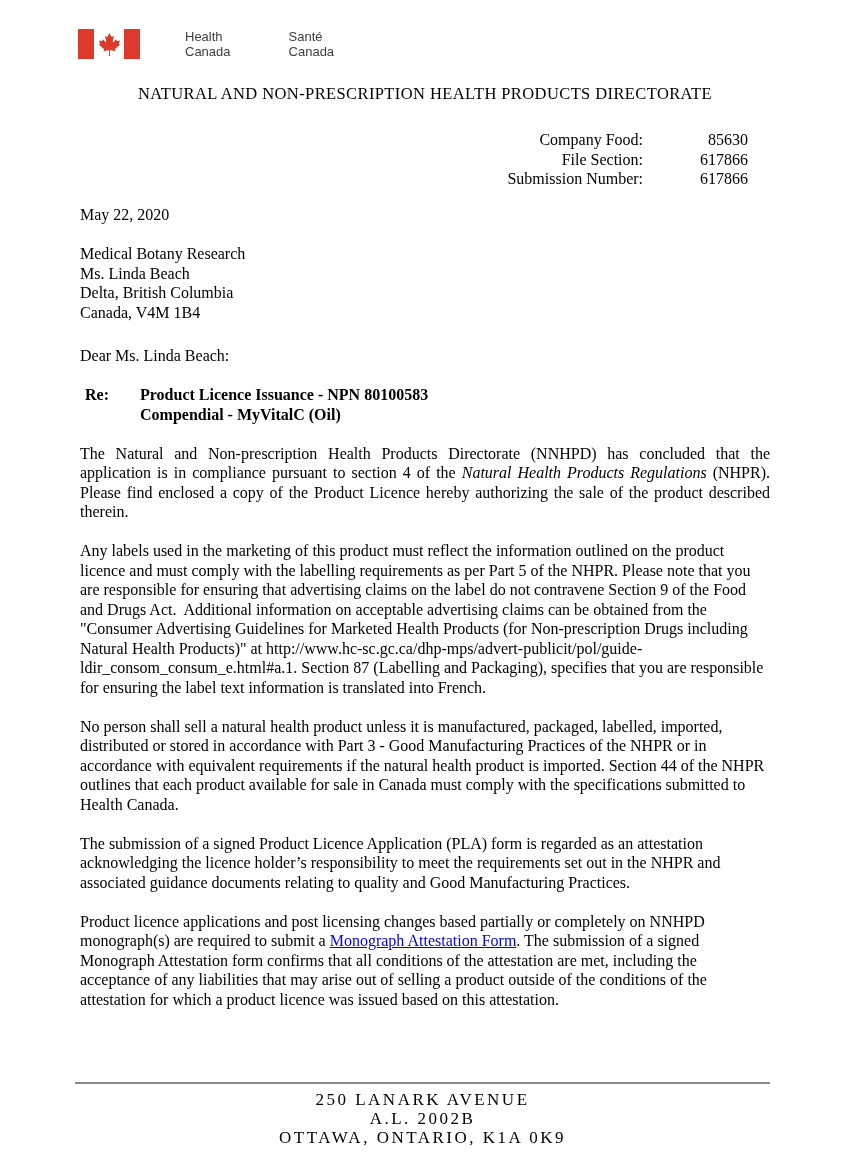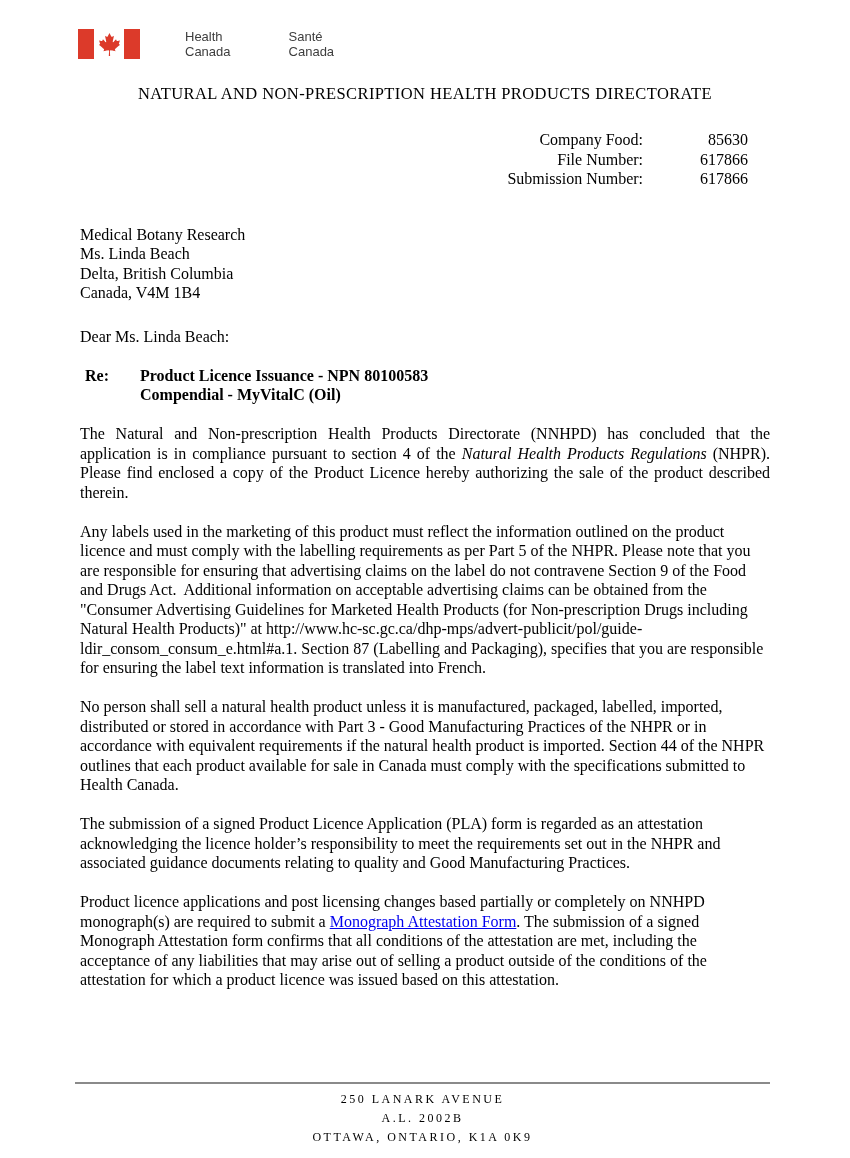--- a/index.html
+++ b/index.html
@@ -43,21 +43,21 @@
   .re-label { width:55px; flex:0 0 auto; }
   .content p { margin-top:19.5px; text-align:left; }
   .content p.justified { text-align:justify; }
   .content p { overflow-wrap:break-word; }
   .reg-italic { font-style:italic; }
   a.doc-link { color:#0000EE; text-decoration:underline; cursor:pointer;margin-top:48px; }
 
   
   .footer { position:absolute; top:1082px; left:75px; width:695px; }
   .footer-rule { border:0; border-top:2px solid #8a8a8a; height:0; }
-  .footer-lines { margin-top:6px; text-align:center; font-size:12px; line-height:19px; letter-spacing:2.5px; }
+  .footer-lines { margin-top:6px; text-align:center; font-size:17px; line-height:19px; letter-spacing:2.5px; }
 </style>
 </head>
 <body>
 
 <div class="page">
 
   <div class="logo-row">
     <div class="flag">
       <div class="band"></div>
       <div class="center">
@@ -78,31 +78,32 @@
   </div>
 
   <div class="directorate-title">NATURAL AND NON-PRESCRIPTION HEALTH PRODUCTS DIRECTORATE</div>
 
   <div class="ref-block">
     <div class="ref-row">
       <div class="ref-label">Company Food:</div>
       <div class="ref-value">85630</div>
     </div>
     <div class="ref-row">
-      <div class="ref-label">File Number:</div>
+      <div class="ref-label">File Section:</div>
       <div class="ref-value">617866</div>
     </div>
     <div class="ref-row">
       <div class="ref-label">Submission Number:</div>
       <div class="ref-value">617866</div>
     </div>
   </div>
 
   <div class="content">
 
+    <div class="date">May 22, 2020</div>
 
     <div class="address">
       <div>Medical Botany Research</div>
       <div>Ms. Linda Beach</div>
       <div>Delta, British Columbia</div>
       <div>Canada, V4M 1B4</div>
     </div>
 
     <div class="salutation">Dear Ms. Linda Beach:</div>
 

